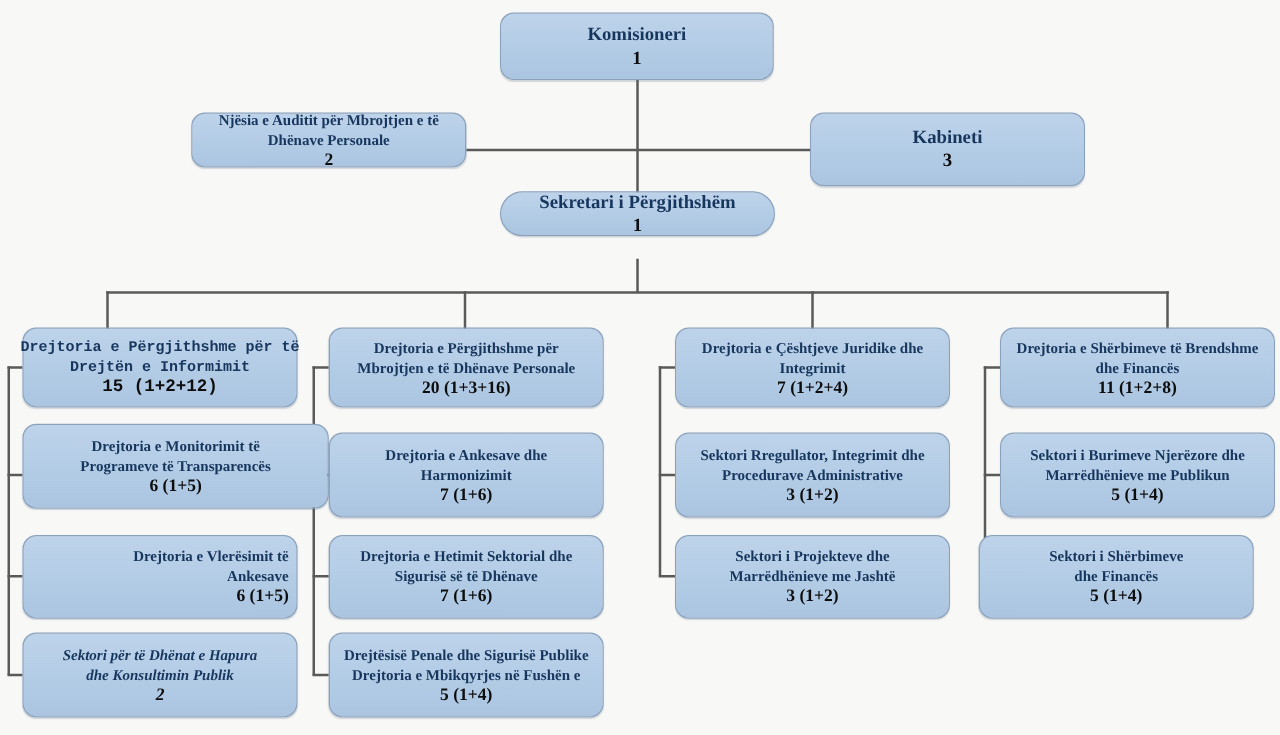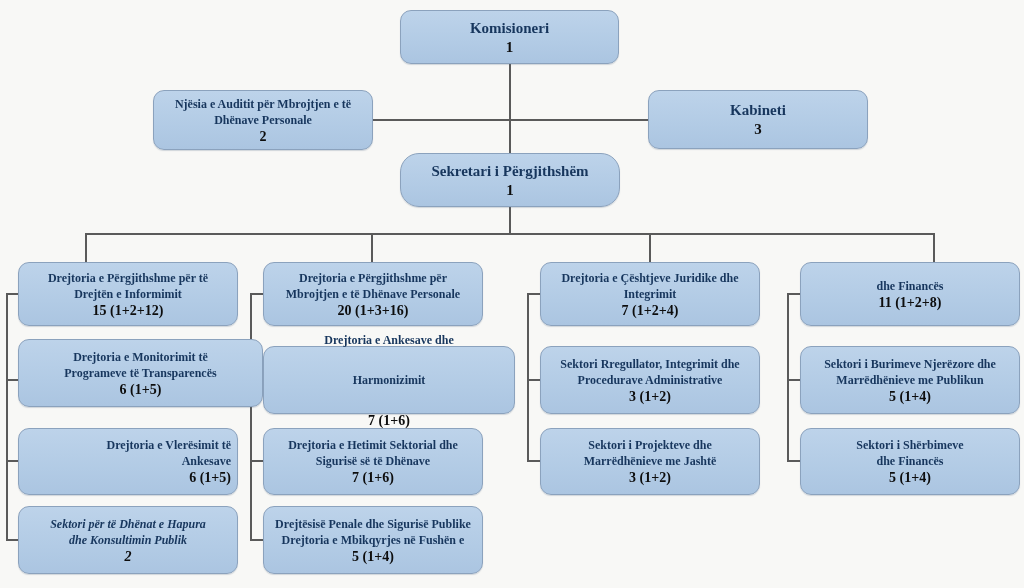--- a/index.html
+++ b/index.html
@@ -94,37 +94,37 @@
   <div class="v-line" style="left:787px; top:293px; height:168px;"></div>
   <div class="h-line" style="left:787px; top:293px; width:13px;"></div>
   <div class="h-line" style="left:787px; top:379px; width:13px;"></div>
   <div class="h-line" style="left:787px; top:460px; width:13px;"></div>
 
   <div class="node big" style="left:400px; top:10px; width:219px; height:54px;">
     <div class="t">Komisioneri</div>
     <div class="c">1</div>
   </div>
 
-  <div class="node" style="left:153px; top:90px; width:220px; height:60px;">
+  <div class="node" style="left:153px; top:90px; width:220px; height:44px;">
     <div class="t">Njësia e Auditit për Mbrojtjen e të</div>
     <div class="t">Dhënave Personale</div>
     <div class="c">2</div>
   </div>
 
   <div class="node big" style="left:648px; top:90px; width:220px; height:59px;">
     <div class="t">Kabineti</div>
     <div class="c">3</div>
   </div>
 
-  <div class="node big" style="left:400px; top:153px; width:220px; height:54px;border-radius:19px;">
+  <div class="node big" style="left:400px; top:153px; width:220px; height:36px;border-radius:19px;">
     <div class="t">Sekretari i Përgjithshëm</div>
     <div class="c">1</div>
   </div>
 
-  <div class="node" style="left:18px; top:262px; width:220px; height:64px;">
+  <div class="node" style="left:18px; top:262px; width:220px; height:64px;font-family:Liberation Mono, monospace;">
     <div class="t">Drejtoria e Përgjithshme për të</div>
     <div class="t">Drejtën e Informimit</div>
     <div class="c">15 (1+2+12)</div>
   </div>
   <div class="node" style="left:18px; top:339px; width:245px; height:68px;">
     <div class="t">Drejtoria e Monitorimit të</div>
     <div class="t">Programeve të Transparencës</div>
     <div class="c">6 (1+5)</div>
   </div>
   <div class="node" style="left:18px; top:428px; width:220px; height:67px;align-items:flex-end;">
@@ -136,21 +136,21 @@
     <div class="t">Sektori për të Dhënat e Hapura</div>
     <div class="t">dhe Konsultimin Publik</div>
     <div class="c">2</div>
   </div>
 
   <div class="node" style="left:263px; top:262px; width:220px; height:64px;">
     <div class="t">Drejtoria e Përgjithshme për</div>
     <div class="t">Mbrojtjen e të Dhënave Personale</div>
     <div class="c">20 (1+3+16)</div>
   </div>
-  <div class="node" style="left:263px; top:346px; width:252px; height:68px;gap:24px;">
+  <div class="node" style="left:263px; top:346px; width:220px; height:68px;">
     <div class="t">Drejtoria e Ankesave dhe</div>
     <div class="t">Harmonizimit</div>
     <div class="c">7 (1+6)</div>
   </div>
   <div class="node" style="left:263px; top:428px; width:220px; height:67px;">
     <div class="t">Drejtoria e Hetimit Sektorial dhe</div>
     <div class="t">Sigurisë së të Dhënave</div>
     <div class="c">7 (1+6)</div>
   </div>
   <div class="node" style="left:263px; top:506px; width:220px; height:68px;">
@@ -169,27 +169,28 @@
     <div class="t">Procedurave Administrative</div>
     <div class="c">3 (1+2)</div>
   </div>
   <div class="node" style="left:540px; top:428px; width:220px; height:67px;">
     <div class="t">Sektori i Projekteve dhe</div>
     <div class="t">Marrëdhënieve me Jashtë</div>
     <div class="c">3 (1+2)</div>
   </div>
 
   <div class="node" style="left:800px; top:262px; width:220px; height:64px;">
+    <div class="t">Drejtoria e Shërbimeve të Brendshme</div>
     <div class="t">dhe Financës</div>
     <div class="c">11 (1+2+8)</div>
   </div>
   <div class="node" style="left:800px; top:346px; width:220px; height:68px;text-align:center;">
     <div class="t">Sektori i Burimeve Njerëzore dhe</div>
     <div class="t">Marrëdhënieve me Publikun</div>
     <div class="c">5 (1+4)</div>
   </div>
-  <div class="node" style="left:800px; top:428px; width:220px; height:67px;">
+  <div class="node" style="left:783px; top:428px; width:220px; height:67px;">
     <div class="t">Sektori i Shërbimeve</div>
     <div class="t">dhe Financës</div>
     <div class="c">5 (1+4)</div>
   </div>
 
 </div>
 
 </body></html>

